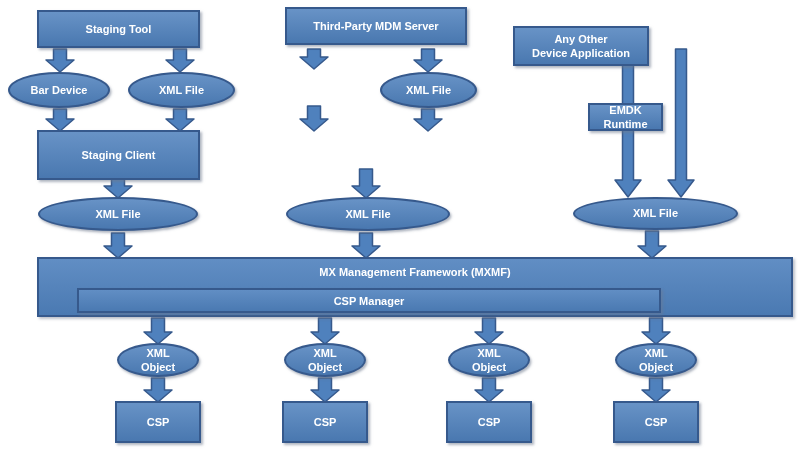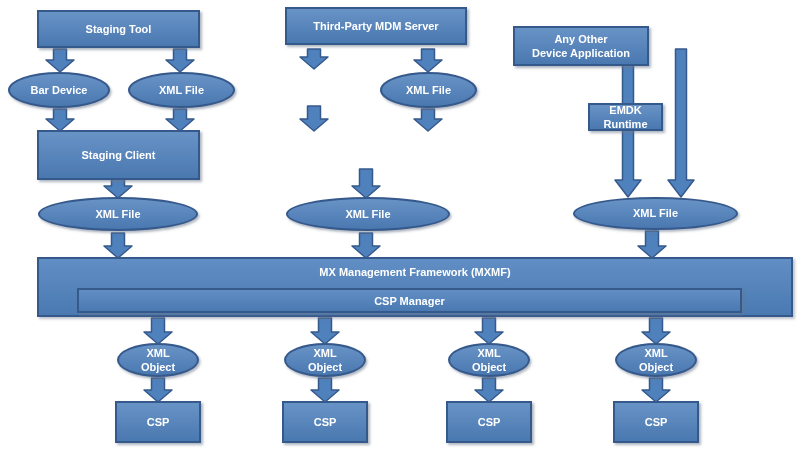--- a/index.html
+++ b/index.html
@@ -126,21 +126,21 @@
   <div class="node" style="left:588px;top:103px;width:75px;height:28px">EMDK
 Runtime</div>
 
   <div class="node ellipse" style="left:38px;top:197px;width:160px;height:34px">XML File</div>
   <div class="node ellipse" style="left:286px;top:197px;width:164px;height:34px">XML File</div>
   <div class="node ellipse" style="left:573px;top:197px;width:165px;height:33px">XML File</div>
 
   <div class="bar" style="left:37px;top:257px;width:756px;height:60px">
     <div class="bar-label" style="top:7px">MX  Management Framework (MXMF)</div>
   </div>
-  <div class="bar" style="left:77px;top:288px;width:665px;height:25px">
+  <div class="bar" style="left:77px;top:288px;width:584px;height:25px">
     <div class="inner-bar-label">CSP Manager</div>
   </div>
 
   <div class="node ellipse" style="left:117px;top:343px;width:82px;height:34px">XML
 Object</div>
   <div class="node ellipse" style="left:284px;top:343px;width:82px;height:34px">XML
 Object</div>
   <div class="node ellipse" style="left:448px;top:343px;width:82px;height:34px">XML
 Object</div>
   <div class="node ellipse" style="left:615px;top:343px;width:82px;height:34px">XML

